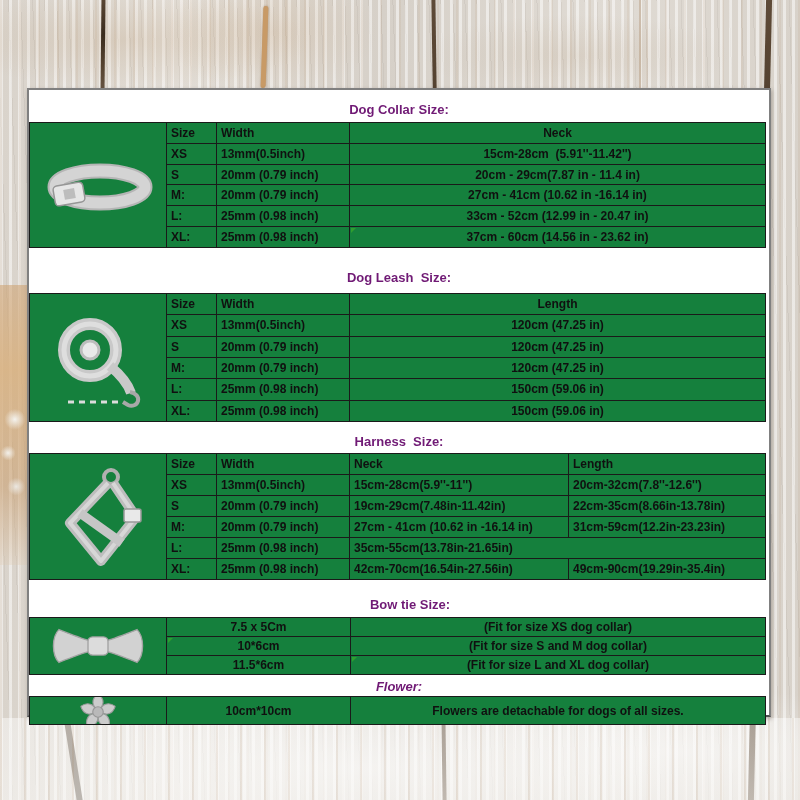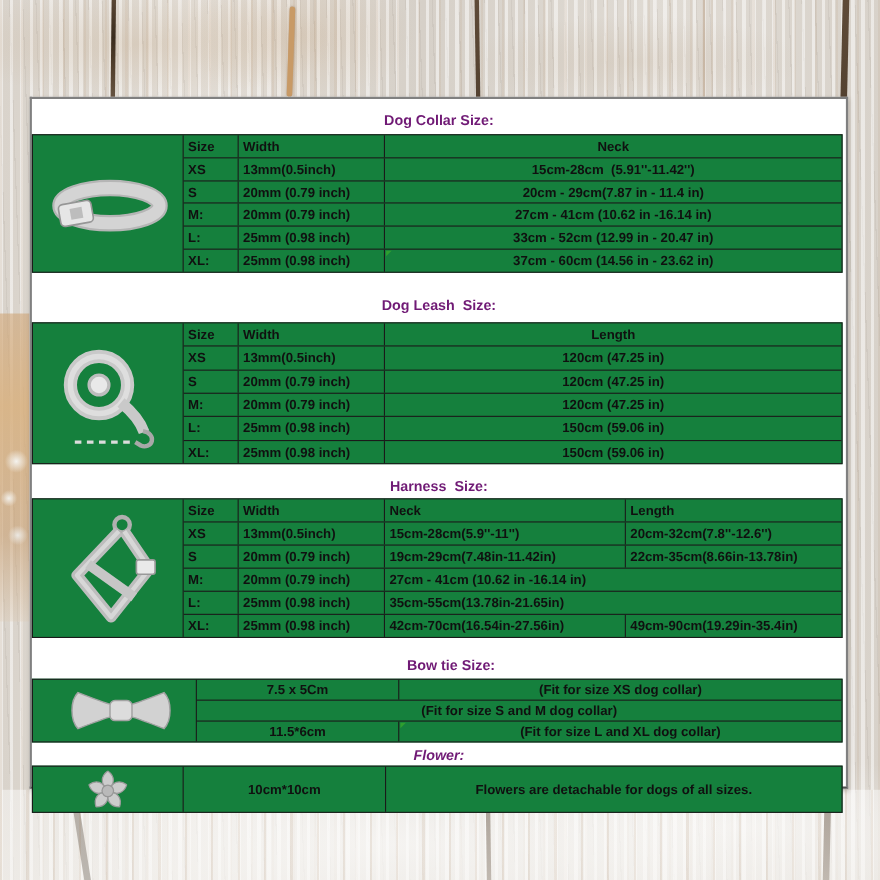--- a/index.html
+++ b/index.html
@@ -41,21 +41,21 @@
     box-shadow:1px 2px 4px rgba(60,50,40,0.30);}
   .t{display:flex;flex-direction:column;justify-content:flex-end;align-items:center;
      font-size:13px;font-weight:bold;color:#701a75;white-space:pre;}
   .t0{height:27px;padding-bottom:5px;}
   .t1{height:37px;padding-bottom:8px;}
   .t2{height:27px;padding-bottom:4px;}
   .t3{height:32px;padding-bottom:5px;padding-left:22px;}
   .t4{height:19px;padding-bottom:2px;font-style:italic;}
 
   .tbl{display:flex;width:737px;box-sizing:border-box;border:1.5px solid #1a1a1a;background:#15803d;}
-  .h0{height:126px;} .h1{height:129px;} .h2{height:127px;} .h3{height:58px;padding-left:12px;} .h4{height:43px;}
+  .h0{height:126px;} .h1{height:129px;} .h2{height:127px;} .h3{height:58px;} .h4{height:29px;}
   .ic{width:137px;box-sizing:border-box;border-right:1.5px solid #1a1a1a;
       display:flex;align-items:center;justify-content:center;overflow:hidden;}
   .rs{flex:1;display:flex;flex-direction:column;min-width:0;}
   .r{flex:1;display:flex;min-height:0;}
   .r + .r{border-top:1.5px solid #1a1a1a;}
   .c{position:relative;display:flex;align-items:center;box-sizing:border-box;
      font-size:12px;font-weight:bold;color:#101010;white-space:pre;overflow:hidden;}
   .c + .c{border-left:1.5px solid #1a1a1a;}
   .s{width:49px;padding-left:4px;}
   .w{width:133px;padding-left:4px;}
@@ -202,20 +202,21 @@
         <div class="r">
           <div class="c s">S</div>
           <div class="c w">20mm (0.79 inch)</div>
           <div class="c n">19cm-29cm(7.48in-11.42in)</div>
           <div class="c ch">22cm-35cm(8.66in-13.78in)</div>
         </div>
         <div class="r">
           <div class="c s">M:</div>
           <div class="c w">20mm (0.79 inch)</div>
           <div class="c n">27cm - 41cm (10.62 in -16.14 in)</div>
+          <div class="c ch">31cm-59cm(12.2in-23.23in)</div>
         </div>
         <div class="r">
           <div class="c s">L:</div>
           <div class="c w">25mm (0.98 inch)</div>
           <div class="c n">35cm-55cm(13.78in-21.65in)</div>
         </div>
         <div class="r">
           <div class="c s">XL:</div>
           <div class="c w">25mm (0.98 inch)</div>
           <div class="c n">42cm-70cm(16.54in-27.56in)</div>
@@ -232,20 +233,21 @@
           <path d="M98,10 C80,17 72,20 65,22 L65,34 C72,36 80,39 98,46 C106,38 106,18 98,10 Z" fill="#d2d2d2" stroke="#a3a3a3" stroke-width="1.5"></path>
           <rect x="44" y="18" width="22" height="20" rx="5" fill="#dcdcdc" stroke="#a3a3a3" stroke-width="1.5"></rect>
         </svg>
       </div>
       <div class="rs">
         <div class="r">
           <div class="c b1">7.5 x 5Cm</div>
           <div class="c b2">(Fit for size XS dog collar)</div>
         </div>
         <div class="r">
+          <div class="c b1">10*6cm<span class="gmark"></span></div>
           <div class="c b2">(Fit for size S and M dog collar)</div>
         </div>
         <div class="r">
           <div class="c b1">11.5*6cm</div>
           <div class="c b2">(Fit for size L and XL dog collar)<span class="gmark"></span></div>
         </div>
       </div>
     </div>
 
     <div class="t t4">Flower:</div>

